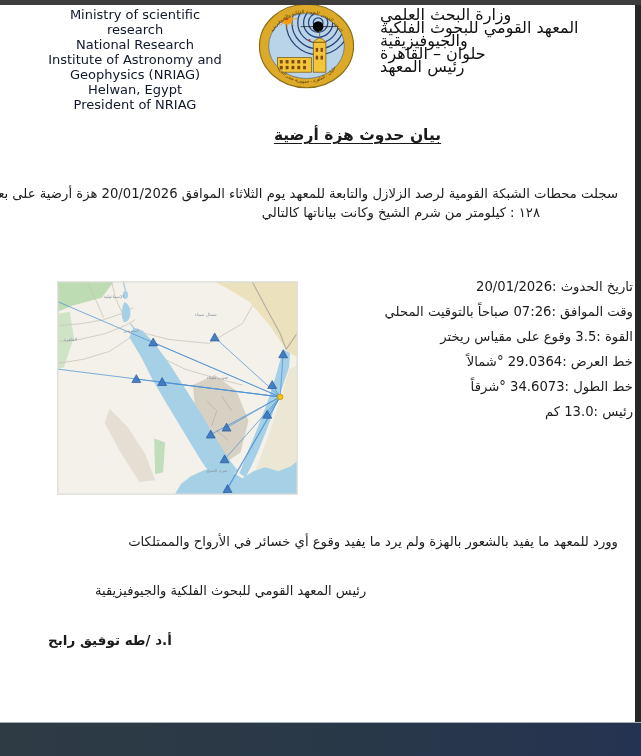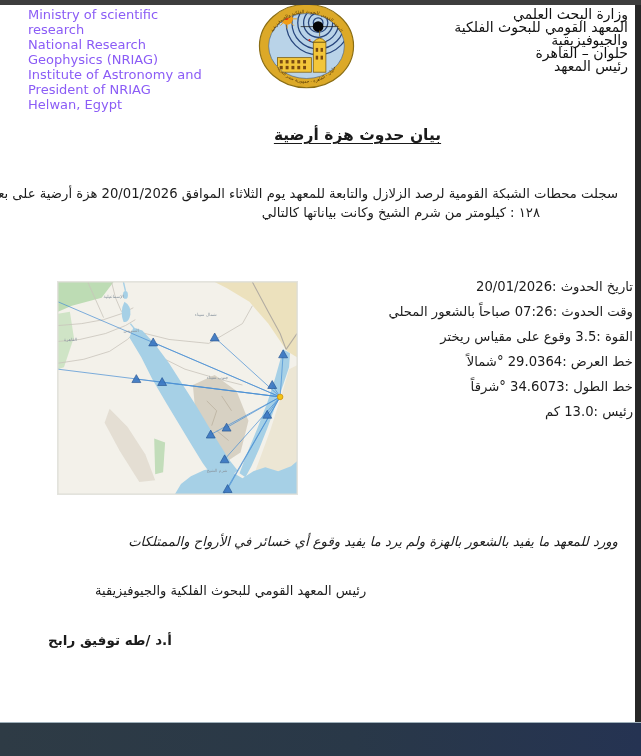--- a/index.html
+++ b/index.html
@@ -5,59 +5,59 @@
   * { margin:0; padding:0; box-sizing:border-box; }
   body { background:#111; }
   .screen { position:relative; width:641px; height:756px; background:#272727; overflow:hidden;
             font-family:"DejaVu Sans", sans-serif; color:#1b1b1b; }
   .top-bar { position:absolute; top:0; left:0; width:100%; height:5px; background:#3d3d3d; z-index:6; }
   .bottom-bar { position:absolute; left:0; bottom:0; width:100%; height:34px;
                 background:linear-gradient(90deg,#2e3b45 0%,#293848 55%,#253352 100%); z-index:6;
                 border-top:1px solid #9fb0ba; }
   .page { position:absolute; left:0; top:5px; width:635px; height:717px; background:#ffffff; }
 
-  .hdr-en { position:absolute; left:28px; top:2px; width:214px; 
-            font-size:13px; line-height:15px; color:#8b5cf6; }
-  .hdr-ar { position:absolute; right:7px; top:3px; width:248px; text-align:right;
-            direction:rtl; font-size:14px; line-height:13px; color:#101010; }
+  .hdr-en { position:absolute; left:28px; top:2px; width:214px; text-align:center;
+            font-size:13px; line-height:15px; color:#0f172a; }
+  .hdr-ar { position:absolute; right:7px; top:3px; width:248px; text-align:left;
+            direction:rtl; font-size:16px; line-height:13px; color:#101010; }
   .logo { position:absolute; left:258px; top:-2px; width:97px; height:86px; }
 
   .doc-title { position:absolute; left:16px; top:121px; width:100%; text-align:center;
                direction:rtl; font-weight:bold; font-size:15.5px;padding-left:48px; }
   .doc-title span { text-decoration:underline; text-underline-offset:3px; }
 
   .intro1 { position:absolute; right:17px; top:181px; direction:rtl; font-size:13.2px; white-space:nowrap; }
   .intro2 { position:absolute; right:95px; top:200px; direction:rtl; font-size:13.2px; white-space:nowrap; }
 
   .details { position:absolute; right:2px; top:269px; direction:rtl; text-align:right; font-size:13.2px; }
   .details div { height:25px; line-height:25px; white-space:nowrap; }
 
   .map { position:absolute; left:57px; top:276px; width:241px; height:214px;
          border:1px solid #e3e3dd; }
 
-  .felt { position:absolute; right:17px; top:529px; direction:rtl; font-size:13.2px; white-space:nowrap;font-style:italic; }
+  .felt { position:absolute; right:17px; top:529px; direction:rtl; font-size:13.2px; white-space:nowrap; }
   .president { position:absolute; left:63px; top:578px; direction:rtl; font-size:13px; white-space:nowrap;margin-left:32px; }
   .signature { position:absolute; left:48px; top:627px; direction:rtl; font-weight:bold; font-size:13.5px; white-space:nowrap; }
 </style>
 </head>
 <body>
 
 <div class="screen">
   <div class="top-bar"></div>
 
   <div class="page">
 
     <div class="hdr-en">
       <div>Ministry of scientific</div>
       <div>research</div>
       <div>National Research</div>
+      <div>Institute of Astronomy and</div>
       <div>Geophysics (NRIAG)</div>
-      <div>Institute of Astronomy and</div>
+      <div>Helwan, Egypt</div>
       <div>President of NRIAG</div>
-      <div>Helwan, Egypt</div>
     </div>
 
     <svg class="logo" viewBox="0 0 100 88">
       <ellipse cx="50" cy="44" rx="48.5" ry="43" fill="#dca928" stroke="#8a6d14" stroke-width="1.2"></ellipse>
       <ellipse cx="50" cy="44" rx="39" ry="33.5" fill="#b9d3e8" stroke="#3a5a8c" stroke-width="0.6"></ellipse>
       <clipPath id="logoclip">
           <ellipse cx="50" cy="44" rx="39" ry="33.5"></ellipse>
         </clipPath>
       <g clip-path="url(#logoclip)">
         <g stroke="#27457c" stroke-width="1.3" fill="none">
@@ -123,21 +123,21 @@
 
     <div class="doc-title">
       <span>بيان حدوث هزة أرضية</span>
     </div>
 
     <div class="intro1">سجلت محطات الشبكة القومية لرصد الزلازل والتابعة للمعهد يوم الثلاثاء الموافق 20/01/2026 هزة أرضية على بعد</div>
     <div class="intro2">١٢٨ : كيلومتر من شرم الشيخ وكانت بياناتها كالتالي</div>
 
     <div class="details">
       <div>تاريخ الحدوث :20/01/2026</div>
-      <div>وقت الحدوث :07:26 صباحاً بالشعور المحلي</div>
+      <div>وقت الموافق :07:26 صباحاً بالتوقيت المحلي</div>
       <div>القوة :3.5 وقوع على مقياس ريختر</div>
       <div>خط العرض :29.0364 °شمالاً</div>
       <div>خط الطول :34.6073 °شرقاً</div>
       <div>رئيس :13.0 كم</div>
     </div>
 
     <svg class="map" viewBox="0 0 241 214" preserveAspectRatio="none">
       <rect width="241" height="214" fill="#f3f1ea"></rect>
       <path d="M158,0 L241,0 L241,76 L231,70 L212,42 L193,20 L170,6 Z" fill="#ece1bd"></path>
       <path d="M241,84 L241,214 L192,214 L200,188 L214,150 L226,112 L233,88 Z" fill="#ece6d4"></path>

